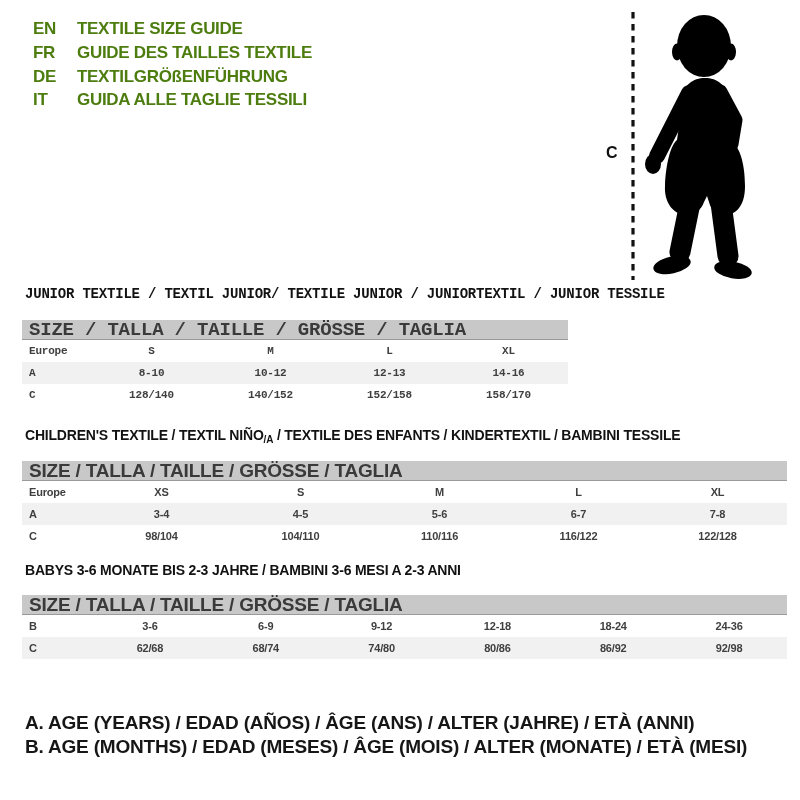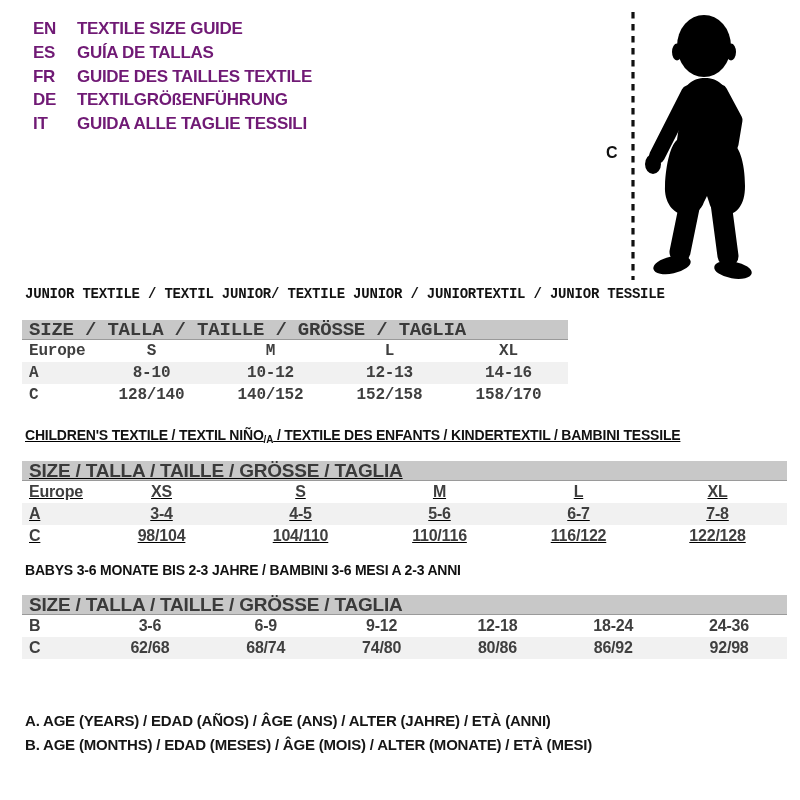--- a/index.html
+++ b/index.html
@@ -19,21 +19,21 @@
     top: 19px; left: 33px;
     color: #111111;
   }
   .lang-row {
     display: flex;
     height: 23.8px;
     align-items: flex-start;
     font-weight: bold;
     font-size: 17px;
     letter-spacing: -0.3px;
-    color: #701a75;
+    color: #4d7c0f;
   }
   .lang-code { width: 44px; }
   .lang-label { white-space: nowrap; text-align: center; }
 
   
   .figure-block { position: absolute; top: 0; left: 600px; width: 190px; height: 292px; }
   .figure-block svg { display: block; }
   .measure-label {
     position: absolute;
     top: 144px; left: 6px;
@@ -68,62 +68,58 @@
     color: #3a3a3a;
     line-height: 20px;
     padding-left: 7px;
     white-space: nowrap;
   }
   .t-row {
     display: flex;
     height: 22px;
     align-items: center;
     font-weight: bold;
-    font-size: 16px;
+    font-size: 11px;
     letter-spacing: -0.2px;
     color: #3f3f3f;
   }
   .t-row.shaded { background: #f1f1f1; }
   .t-label { width: 70px; padding-left: 7px; }
   .t-cell { flex: 1; text-align: center; }
 
   .w-junior { width: 546px; }
   .w-wide { width: 765px; }
 
   #section-junior { top: 286px; font-family: Liberation Mono, monospace; }
-  #section-children { top: 427px; text-decoration: underline; }
+  #section-children { top: 427px; }
   #section-children .size-table { margin-top: 16px; }
   #section-babies { top: 558px; }
   #section-babies .section-title { line-height: 24px; }
   #section-babies .size-table { margin-top: 13px; }
 
   
   .footnotes { position: absolute; top: 712px; left: 25px; }
   .footnote {
     font-weight: bold;
-    font-size: 15px;
+    font-size: 19px;
     letter-spacing: -0.2px;
     color: #161616;
     height: 23.5px;
     white-space: nowrap;
   }
 </style>
 </head>
 <body>
 
 <div class="page">
 
   <div class="lang-block">
     <div class="lang-row">
       <span class="lang-code">EN</span>
       <span class="lang-label">TEXTILE SIZE GUIDE</span>
-    </div>
-    <div class="lang-row">
-      <span class="lang-code">ES</span>
-      <span class="lang-label">GUÍA DE TALLAS</span>
     </div>
     <div class="lang-row">
       <span class="lang-code">FR</span>
       <span class="lang-label">GUIDE DES TAILLES TEXTILE</span>
     </div>
     <div class="lang-row">
       <span class="lang-code">DE</span>
       <span class="lang-label">TEXTILGRÖßENFÜHRUNG</span>
     </div>
     <div class="lang-row">

